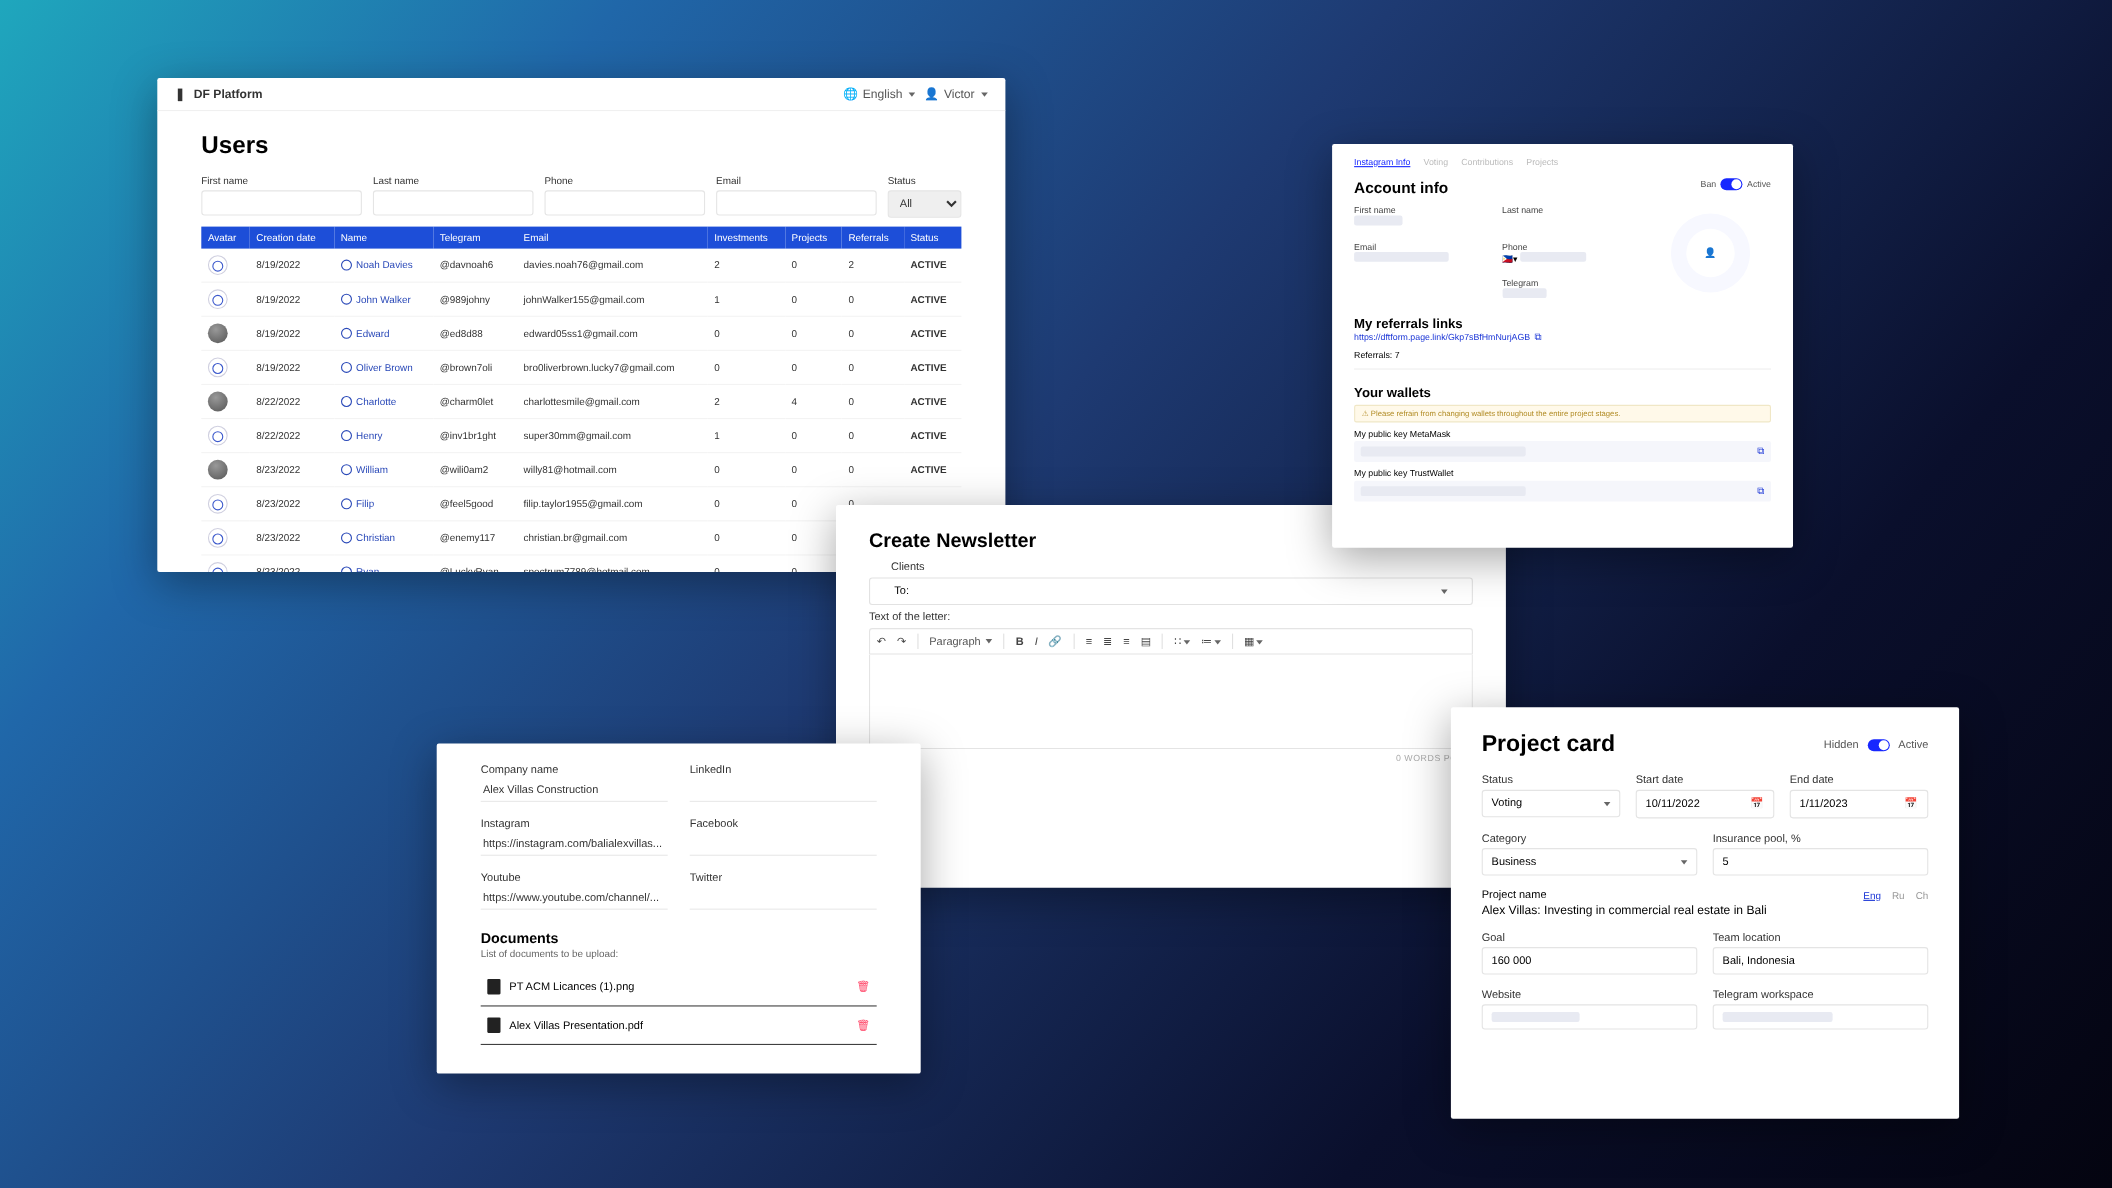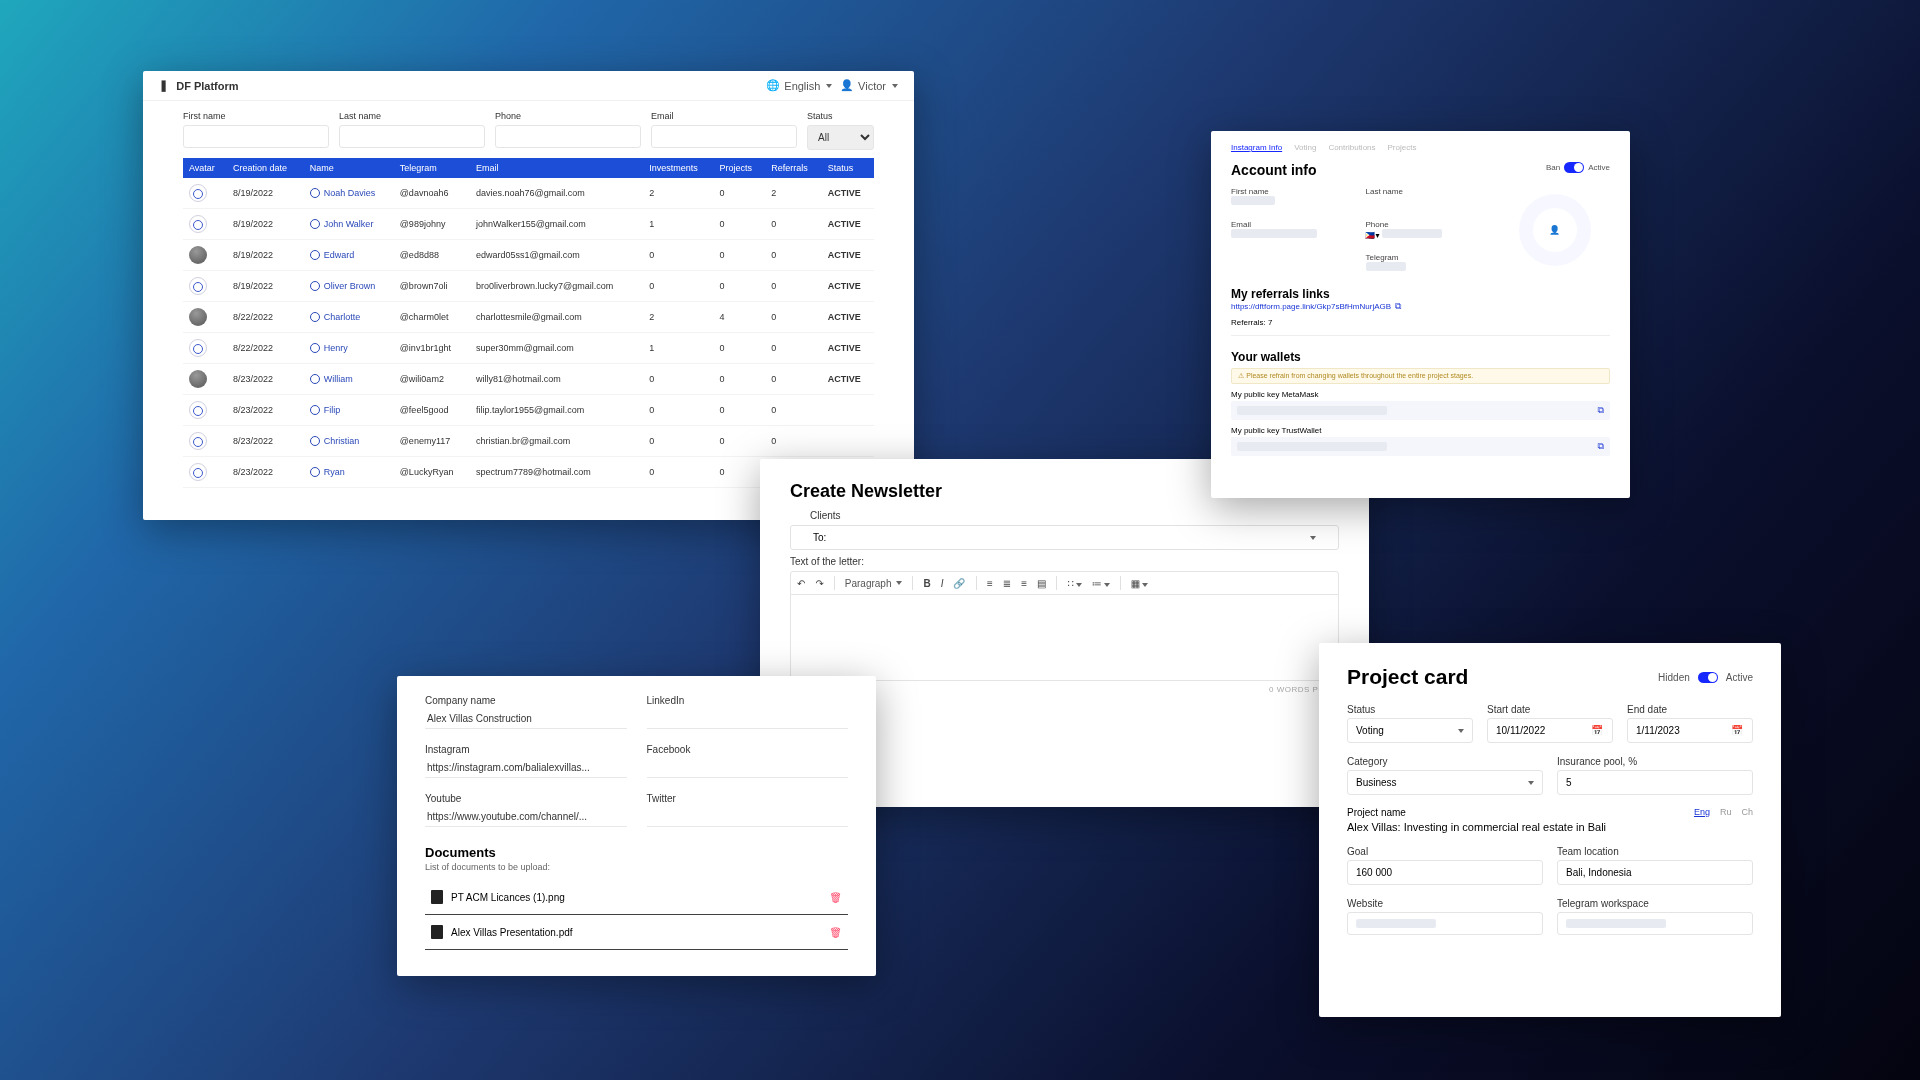--- a/index.html
+++ b/index.html
@@ -32,21 +32,21 @@
 .toinp,.editor{width:100%;border:1px solid #e2e2e2;border-radius:3px}
 .toinp{padding:6px 22px;font-size:10px;display:flex;align-items:center;justify-content:space-between}
 .tb{display:flex;align-items:center;gap:10px;padding:4px 6px;border:1px solid #e4e4e4;border-top-left-radius:3px;border-top-right-radius:3px;font-size:10px;color:#444}
 .tb .sep{width:1px;height:14px;background:#e0e0e0}
 .tb .para{display:flex;align-items:center;gap:3px;color:#555}
 .tb .ic{cursor:pointer}
 .canvas{height:86px;border:1px solid #e4e4e4;border-top:0;border-bottom-left-radius:3px;border-bottom-right-radius:3px}
 .wc{text-align:right;font-size:8px;color:#aaa;margin-top:4px;letter-spacing:.5px}
 .btns{display:flex;justify-content:center;gap:14px;margin-top:12px}
 .btn{background:#1727ff;color:#fff;border:0;border-radius:2px;padding:6px 36px;font-size:11px;cursor:pointer}
-.card.docs{left:397px;top:676px;width:479px;height:300px;padding:18px 28px;font-size:11px}
+.card.docs{left:397px;top:676px;width:440px;height:300px;padding:18px 40px;font-size:11px}
 .drow{display:grid;grid-template-columns:1fr 1fr;gap:14px 20px}
 .drow .fld label{font-size:10px;color:#333}
 .drow .fld input{width:100%;border:0;border-bottom:1px solid #e8e8e8;padding:4px 2px;font-size:10px;color:#333;margin-top:3px}
 .dhead{font-weight:700;font-size:13px;margin-top:18px}
 .dsub{font-size:9px;color:#666;margin:2px 0 8px}
 .docline{display:flex;align-items:center;gap:8px;padding:10px 6px;border-bottom:1px solid #404040;font-size:10px}
 .docline .fi{width:12px;height:14px;background:#222;border-radius:1px}
 .docline .del{margin-left:auto;color:#ff3a5e;cursor:pointer}
 .card.acct{left:1211px;top:131px;width:419px;height:367px;padding:12px 20px;font-size:9px}
 .tabs{display:flex;gap:12px;color:#bbb;font-size:8px;margin-bottom:10px}
@@ -91,20 +91,21 @@
       <span>English</span>
         <span class="chev"></span>
     </span>
     <span class="usermenu">
       <span>👤</span>
       <span>Victor</span>
         <span class="chev"></span>
     </span>
   </div>
   <div class="users-body">
+    <div class="users-h1">Users</div>
     <div class="filters">
       <div class="fld">
           <label>First name</label>
           <input style="">
         </div>
       <div class="fld">
           <label>Last name</label>
           <input style="">
         </div>
       <div class="fld">
@@ -397,21 +398,21 @@
   </div>
   <div class="grid2">
     <div class="fld"><label>Category</label><div class="inp">
           <span>Business</span>
           <span class="chev"></span>
         </div></div>
     <div class="fld"><label>Insurance pool, %</label><div class="inp">
           <span>5</span>
         </div></div>
   </div>
-  <div class="mt" style="display:flex;justify-content:space-between;align-items:flex-start">
+  <div class="mt" style="display:flex;justify-content:space-between;align-items:center">
     <label style="font-size:10px">Project name</label>
     <div class="langtabs">
       <span class="cur">Eng</span>
       <span>Ru</span>
       <span>Ch</span>
     </div>
   </div>
   <div class="inp" style="margin-top:3px"><span>Alex Villas: Investing in commercial real estate in Bali</span></div>
   <div class="grid2 mt">
     <div class="fld"><label>Goal</label><div class="inp">

